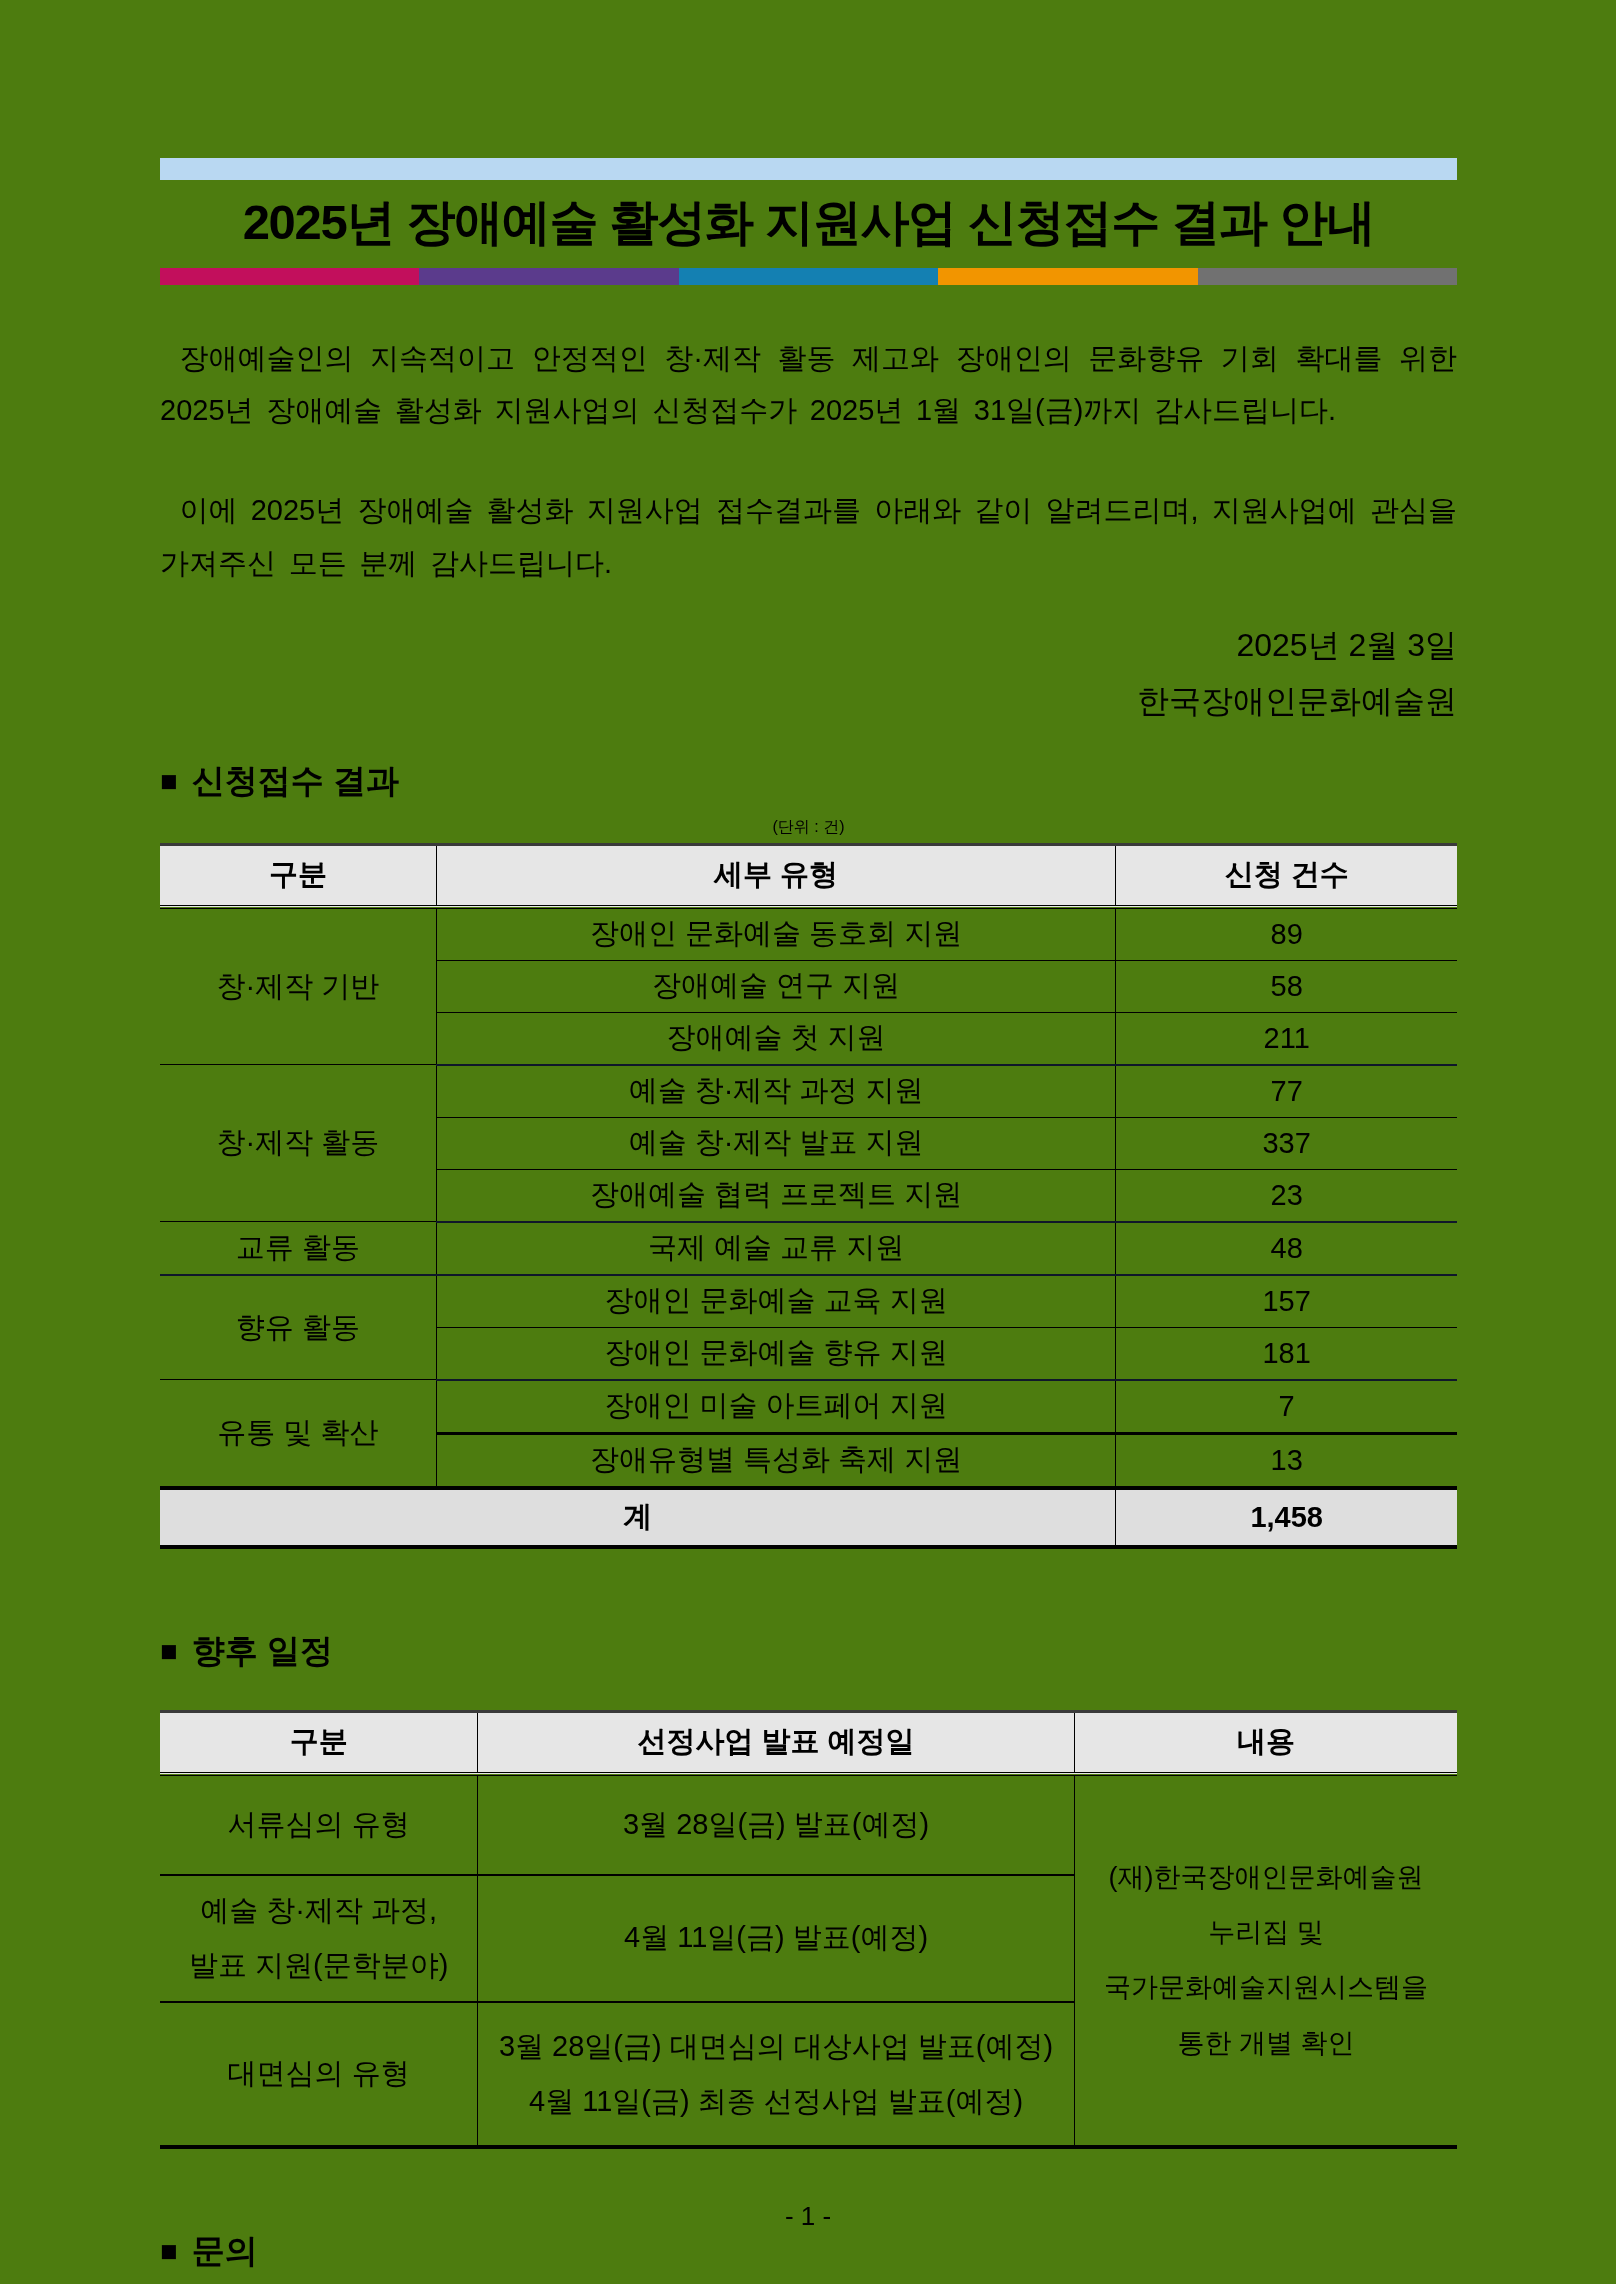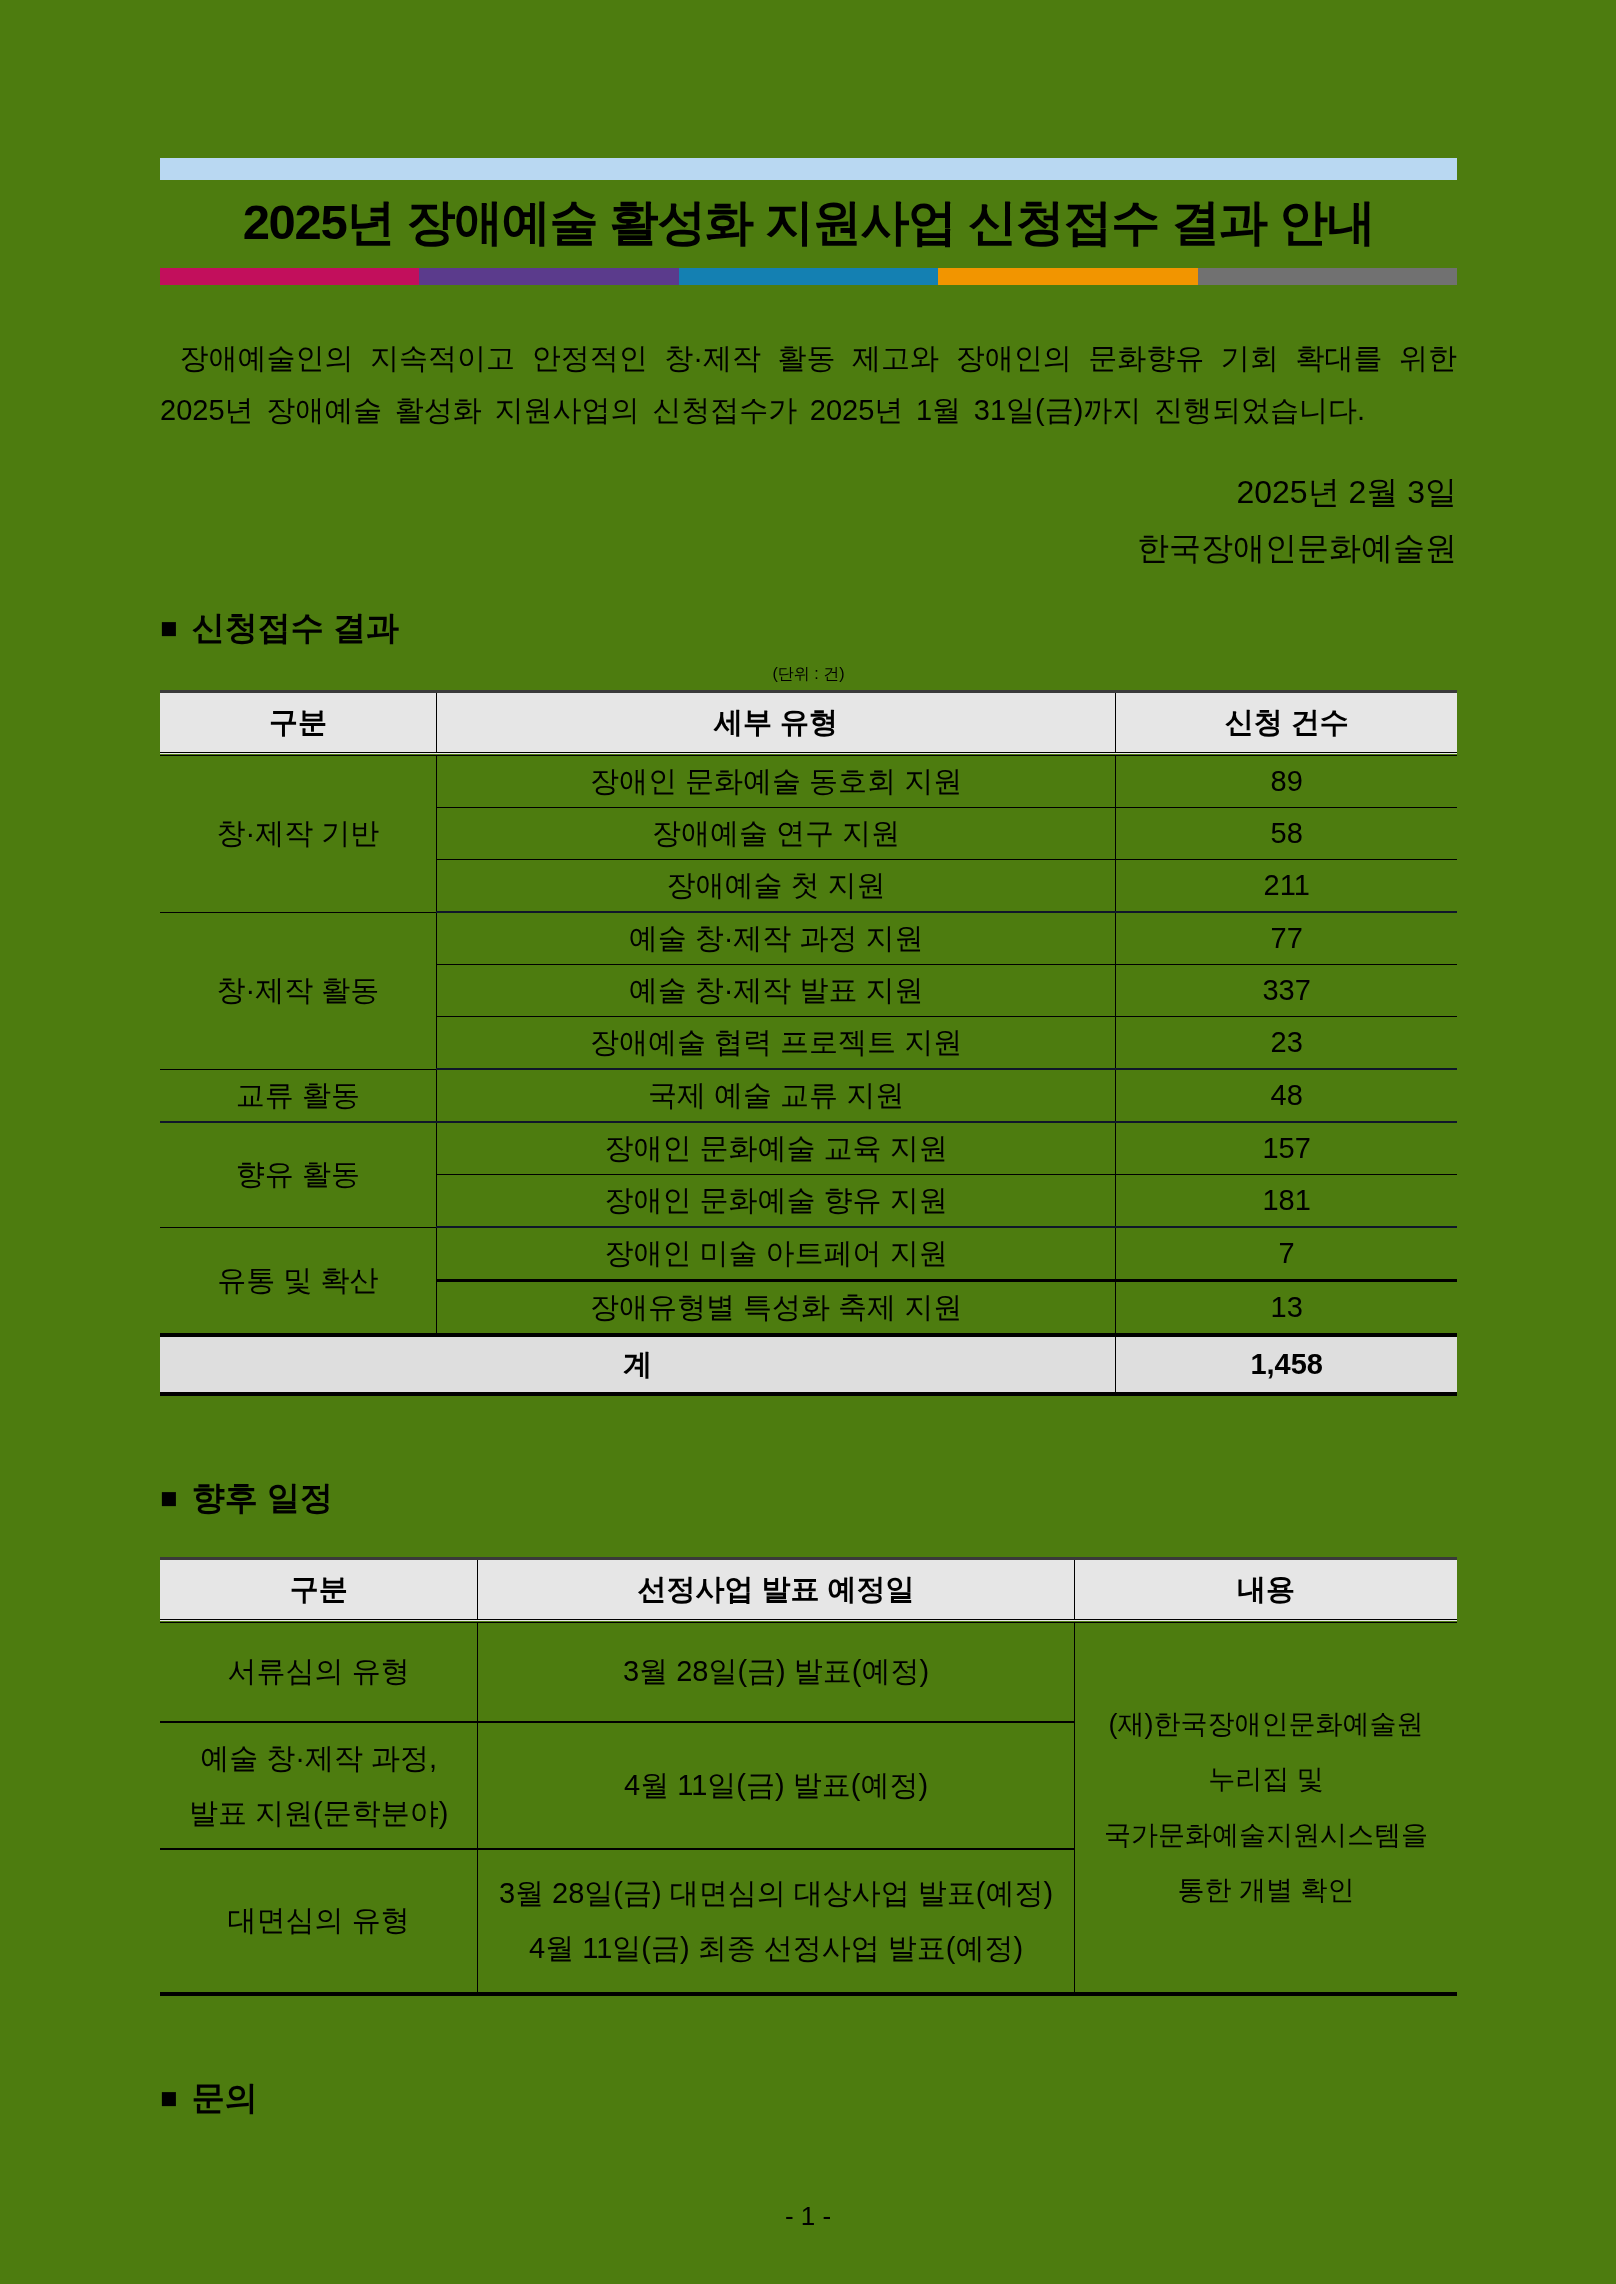--- a/index.html
+++ b/index.html
@@ -102,21 +102,22 @@
     <div class="top-bar" style="background: rgb(185, 216, 242);"></div>
     <div class="doc-title">2025년 장애예술 활성화 지원사업 신청접수 결과 안내</div>
     <div class="color-bar">
       <div class="seg" style="background: rgb(194, 15, 92);"></div>
       <div class="seg" style="background: rgb(91, 59, 140);"></div>
       <div class="seg" style="background: rgb(20, 128, 178);"></div>
       <div class="seg" style="background: rgb(242, 149, 0);"></div>
       <div class="seg" style="background: rgb(113, 113, 113);"></div>
     </div>
 
-    <p class="para">장애예술인의 지속적이고 안정적인 창·제작 활동 제고와 장애인의 문화향유 기회 확대를 위한 2025년 장애예술 활성화 지원사업의 신청접수가 2025년 1월 31일(금)까지 진행되었습니다.</p>
+    <p class="para">장애예술인의 지속적이고 안정적인 창·제작 활동 제고와 장애인의 문화향유 기회 확대를 위한 2025년 장애예술 활성화 지원사업의 신청접수가 2025년 1월 31일(금)까지 감사드립니다.</p>
+    <p class="para">이에 2025년 장애예술 활성화 지원사업 접수결과를 아래와 같이 알려드리며, 지원사업에 관심을 가져주신 모든 분께 감사드립니다.</p>
 
     <div class="sign-block">
       <div>2025년 2월 3일</div>
       <div>한국장애인문화예술원</div>
     </div>
 
     <div class="sec-head">
       <span class="bullet">■</span>
       <span>신청접수 결과</span>
     </div>

